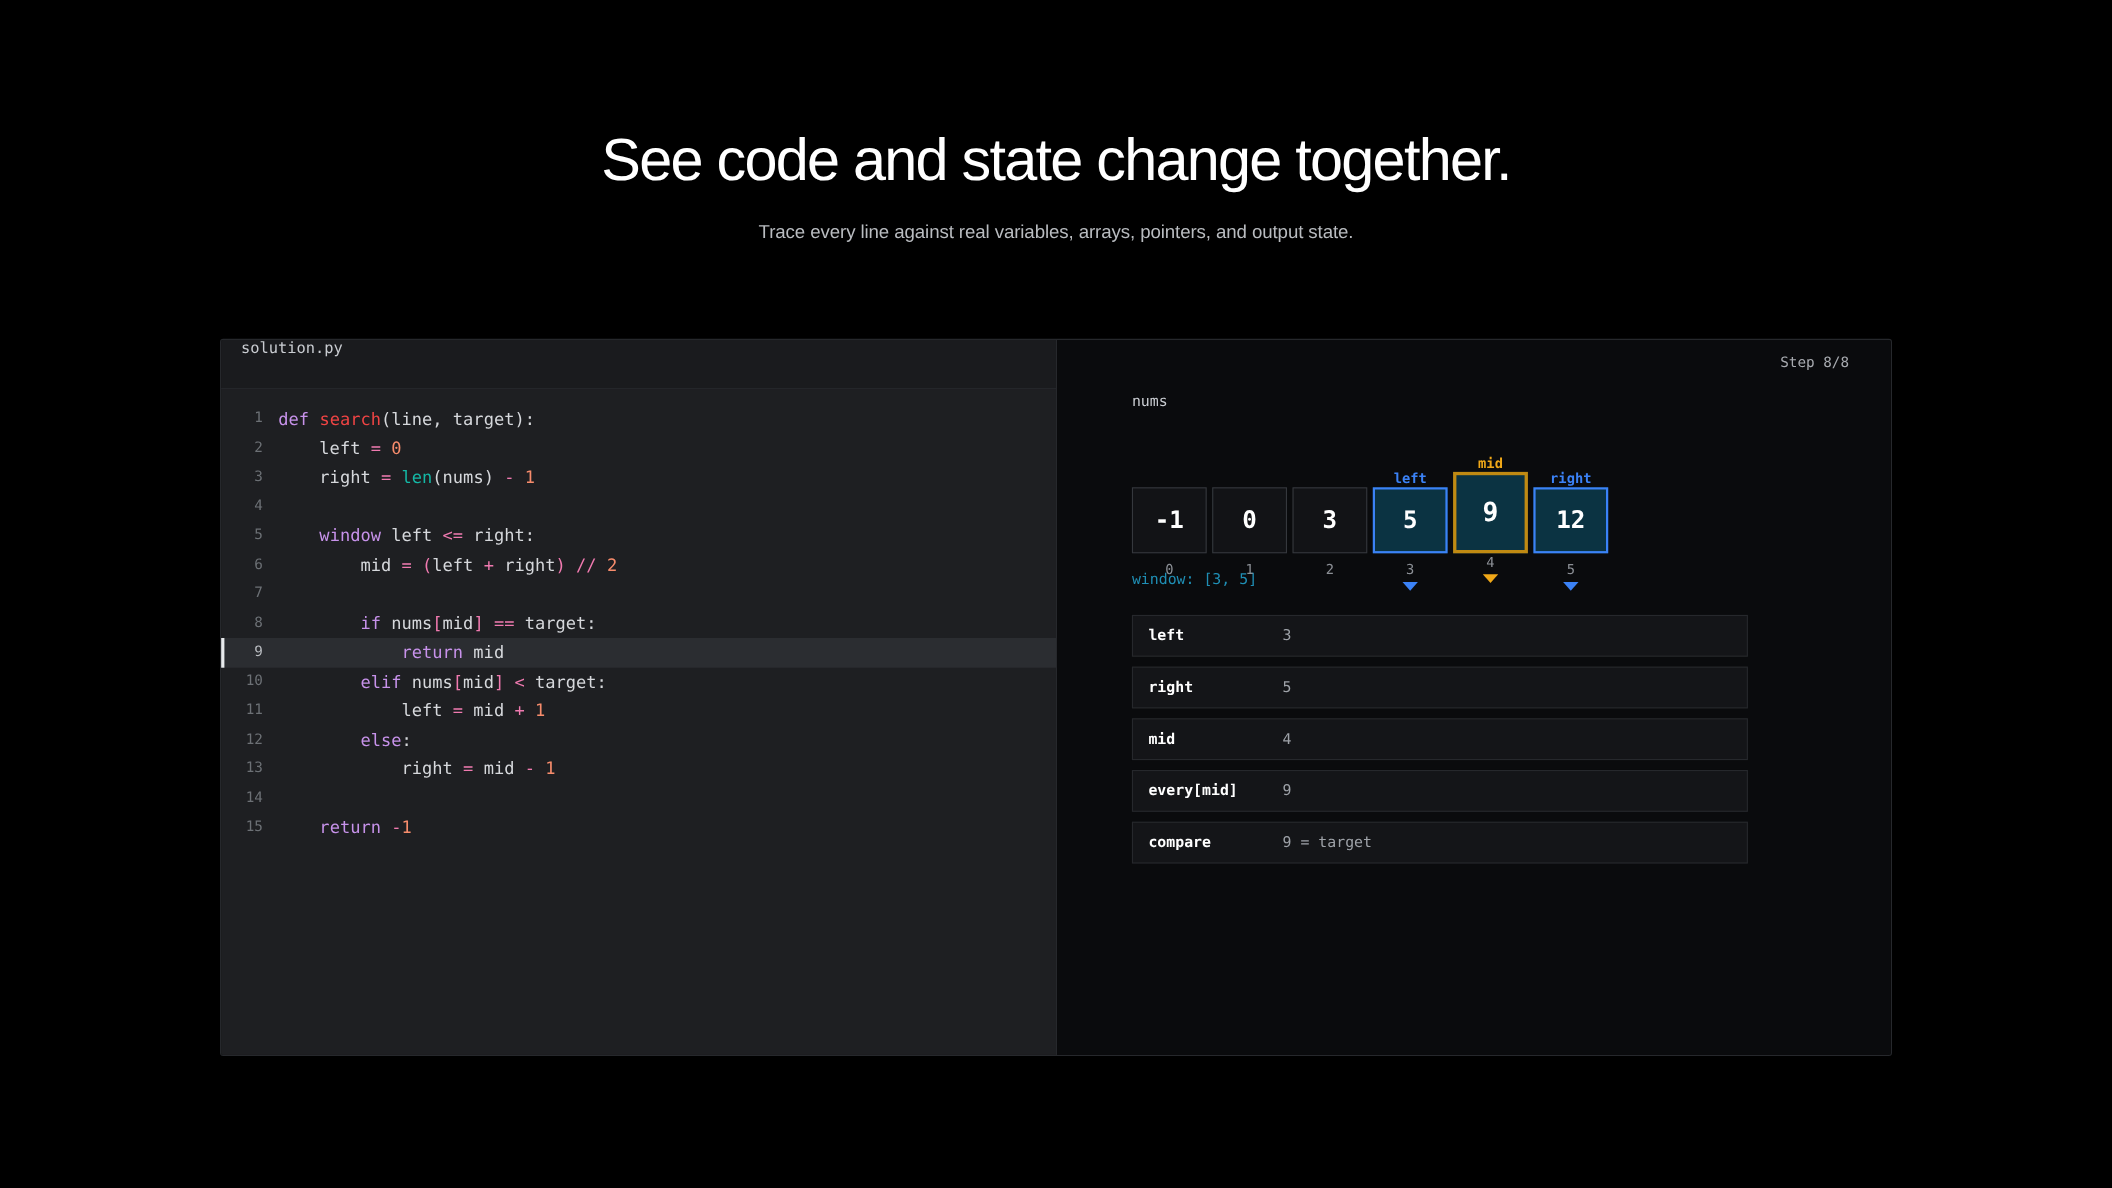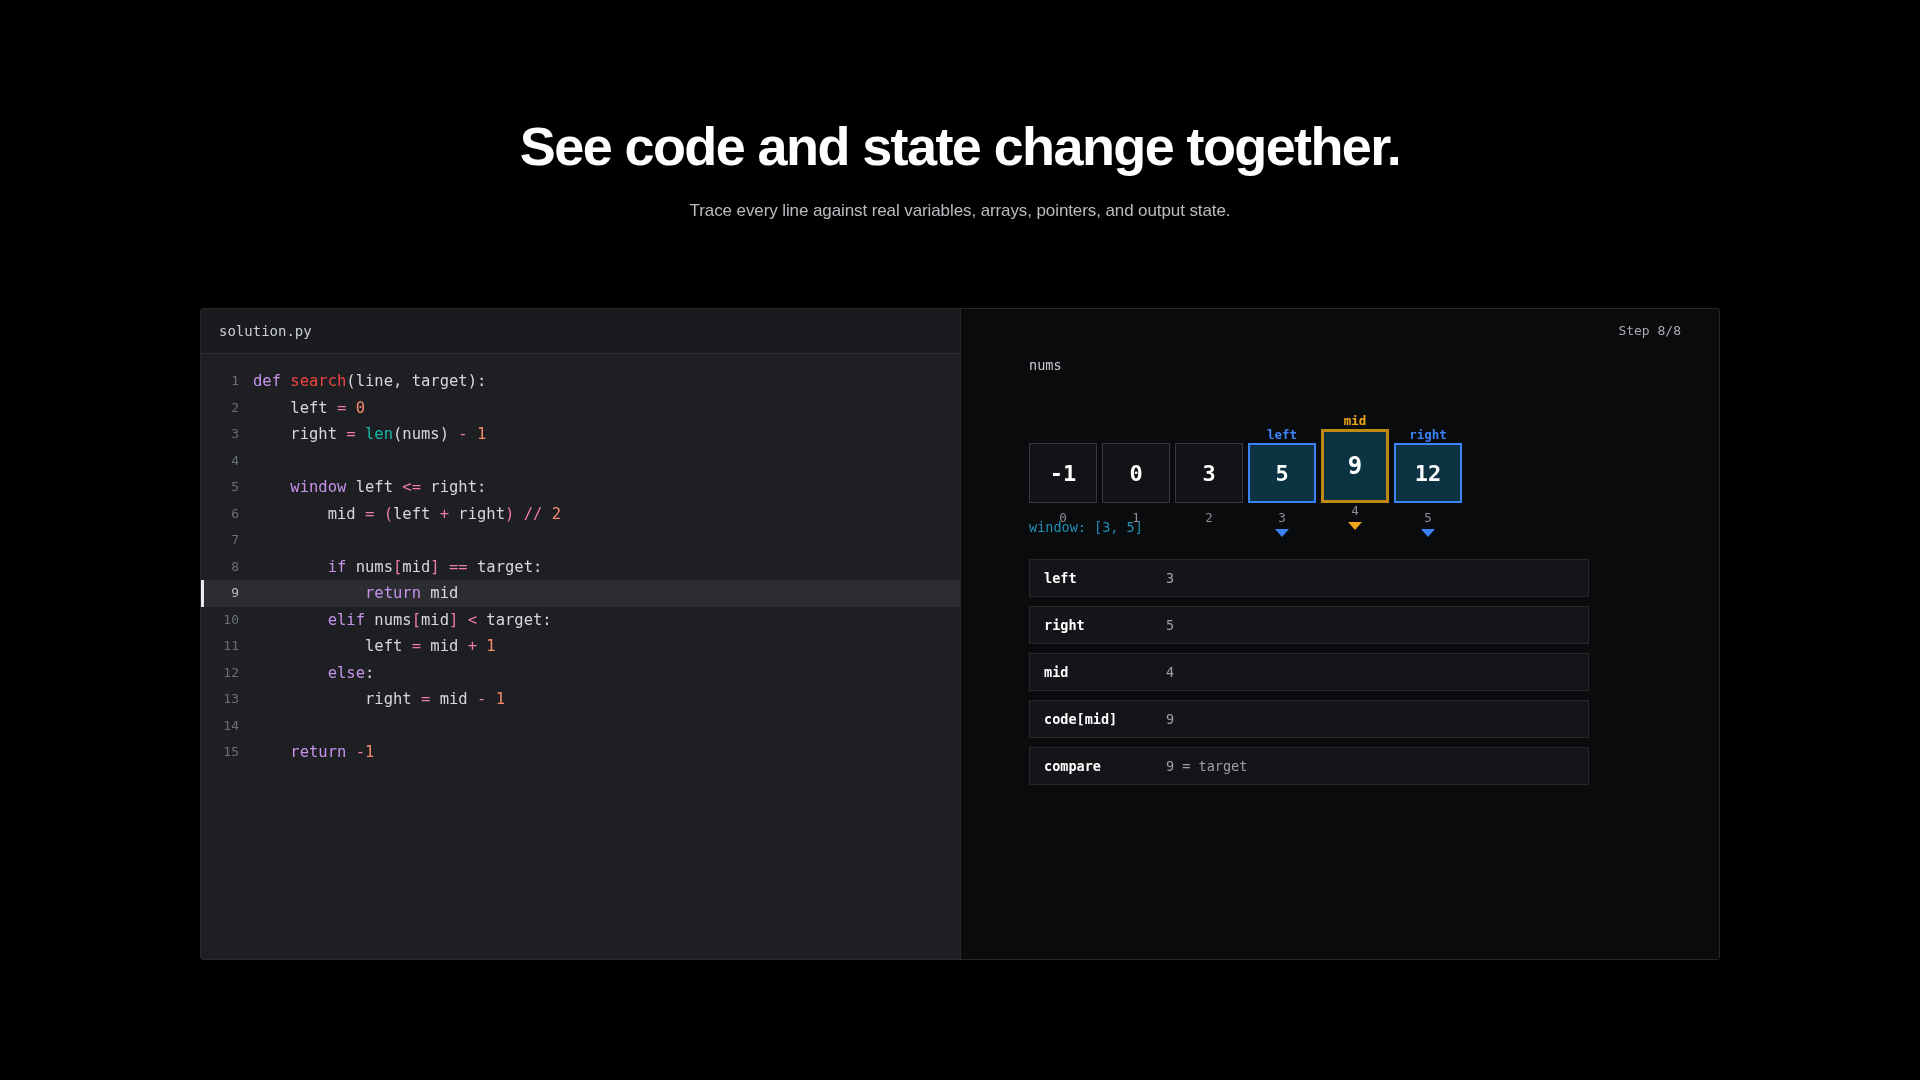--- a/index.html
+++ b/index.html
@@ -10,21 +10,21 @@
     overflow: hidden;
   }
   .page { position: relative; width: 1920px; height: 1080px; background:#000; }
 
   
   .hero { position:absolute; top:118px; left:0; width:1920px; text-align:center; }
   .hero h1 {
     font-family: "Liberation Sans", sans-serif;
     font-size: 54px;
     line-height: 1.05;
-    font-weight: 700;
+    font-weight: 400;
     letter-spacing: -1.6px;
     color: #ffffff;
   }
   .hero p {
     margin-top: 26px;
     font-size: 17px;
     font-weight: 400;
     color: #b9bcc0;
     letter-spacing: -0.1px;
   }
@@ -43,21 +43,21 @@
 
   
   .code-panel {
     width: 760px;
     background:#1a1b1e;
     border-right:1px solid #26282c;
     display:flex; flex-direction:column;
   }
   .file-tabbar {
     height:45px;
-    display:flex; align-items:center;
+    display:flex; 
     padding-left:18px;
     background:#1a1b1e;
     border-bottom:1px solid #2a2c30;
     flex:0 0 auto;
   }
   .file-name {
     font-family:"DejaVu Sans Mono", monospace;
     font-size:14px;
     color:#c9ccd1;
     letter-spacing:0px;
@@ -384,21 +384,21 @@
           </div>
           <div class="var-row">
             <span class="var-name">right</span>
             <span class="var-value">5</span>
           </div>
           <div class="var-row">
             <span class="var-name">mid</span>
             <span class="var-value">4</span>
           </div>
           <div class="var-row">
-            <span class="var-name">code[mid]</span>
+            <span class="var-name">every[mid]</span>
             <span class="var-value">9</span>
           </div>
           <div class="var-row">
             <span class="var-name">compare</span>
             <span class="var-value">9 = target</span>
           </div>
         </div>
     </div>
 
   </div>

